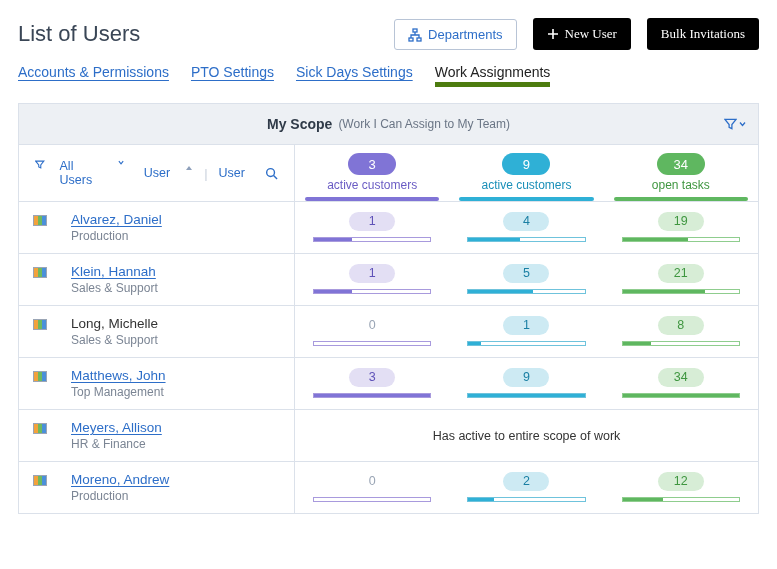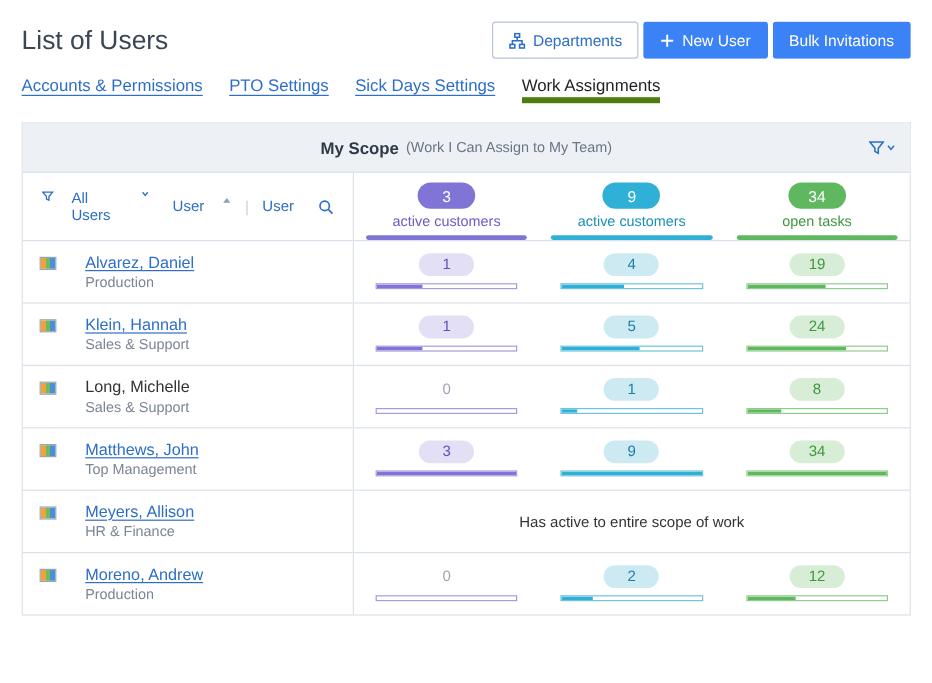--- a/index.html
+++ b/index.html
@@ -21,39 +21,40 @@
     display: flex;
     justify-content: space-between;
     align-items: center;
     margin-bottom: 14px;
   }
   .page-title {
     font-size: 22px;
     font-weight: 400;
     color: #3a4656;
   }
-  .header-buttons { display: flex; gap: 4px; align-items: flex-end; }
+  .header-buttons { display: flex; gap: 16px; align-items: flex-end; }
   .btn {
     display: inline-flex;
     align-items: center;
     gap: 6px;
     padding: 7px 13px;
     border-radius: 3px;
     font-size: 13px;
     cursor: pointer;
     border: 1px solid transparent;
   }
   .btn-outline {
     background: #fff;
     border-color: #b8c4d6;
     color: #2d6ec8;
   }
   .btn-primary {
-    background: #3b82f6;
+    background: #000000;
     color: #fff;
+    font-family: Liberation Serif, serif;
   }
   .icon { display: inline-flex; }
   
   .tabs {
     display: flex;
     gap: 22px;
     border-bottom: 0;
     margin-bottom: 16px;
   }
   .tab {
@@ -388,21 +389,21 @@
                 <div class="mini-fill purple" style="width:33%"></div>
               </div>
             </div>
             <div class="metric-col">
               <span class="mini-pill blue">5</span>
               <div class="mini-bar blue">
                 <div class="mini-fill blue" style="width:56%"></div>
               </div>
             </div>
             <div class="metric-col">
-              <span class="mini-pill green">24</span>
+              <span class="mini-pill green">21</span>
               <div class="mini-bar green">
                 <div class="mini-fill green" style="width:71%"></div>
               </div>
             </div>
           </div>
         </div>
         <div class="user-row">
           <div class="user-left">
             <span class="user-icon"></span>
             <div class="user-info">

